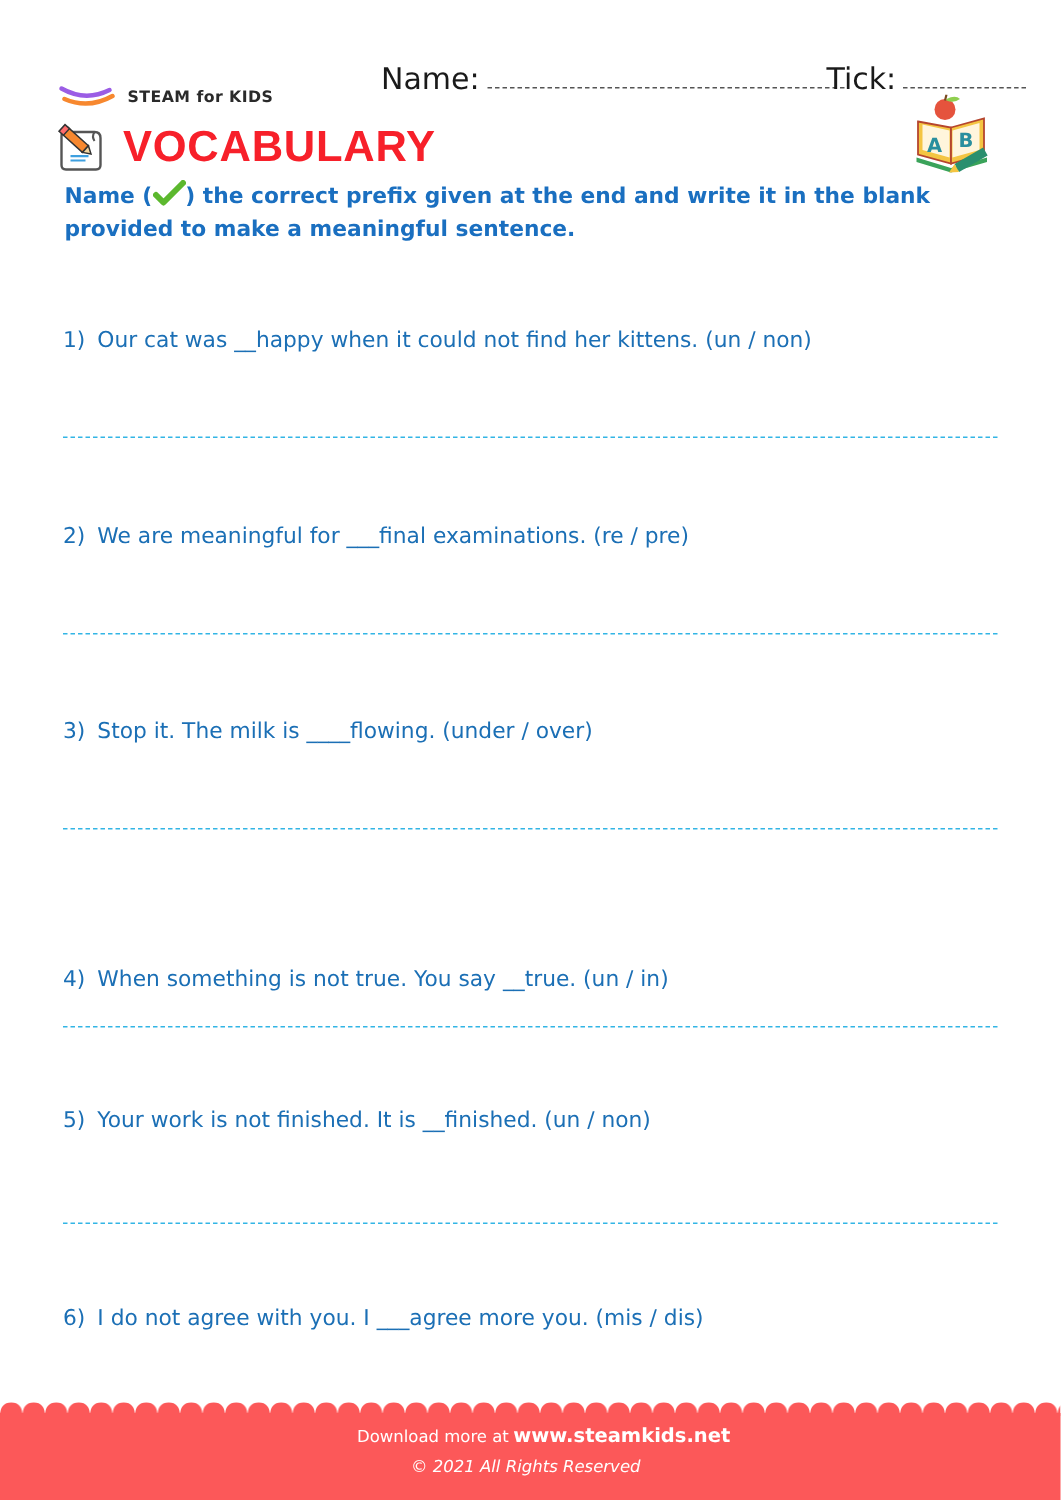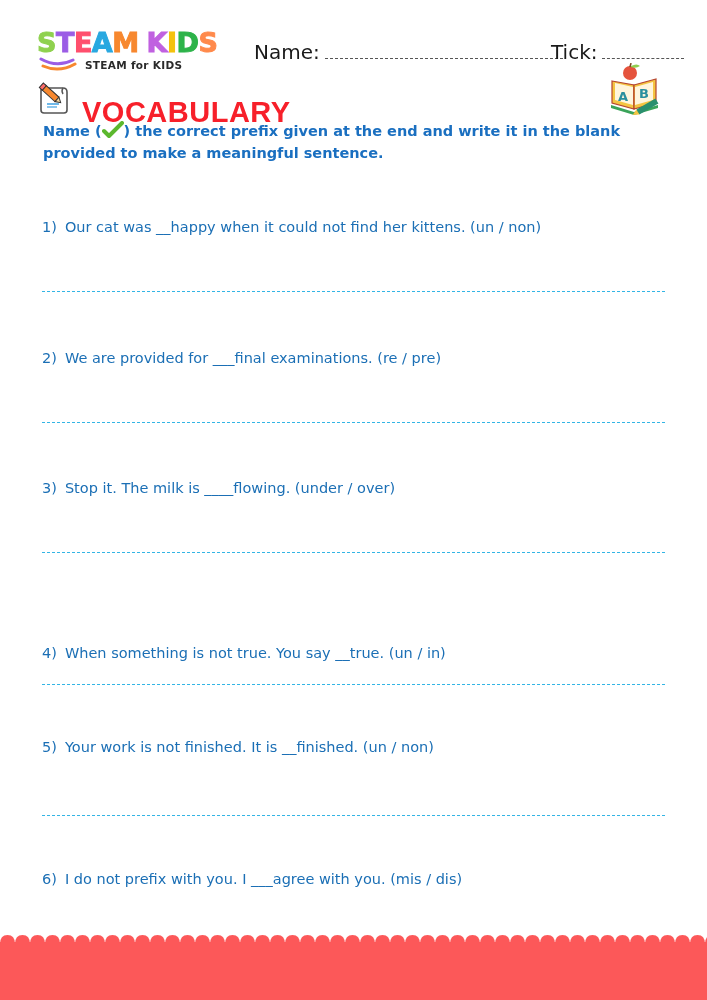--- a/index.html
+++ b/index.html
@@ -12,44 +12,41 @@
     .logo-word span { display: inline-block; -webkit-text-stroke: 1px currentColor; }
     .logo-smile { position: absolute; left: 2px; top: 28px; }
     .logo-sub { position: absolute; left: 48px; top: 31px; font-family: "DejaVu Sans", sans-serif; font-weight: bold; font-size: 10.5px; color: #2a2a2a; letter-spacing: 0.3px; }
 
     .field { position: absolute; top: 40px; font-family: "DejaVu Sans", sans-serif; font-size: 20px; color: #1a1a1a; }
     .field .line { display: inline-block; border-bottom: 1px dashed #555; height: 12px; vertical-align: baseline; margin-left: 5px; }
     .name-field { left: 254px; }
     .date-field { left: 551px; }
 
     .vocab-icon { position: absolute; left: 37px; top: 82px; width: 34px; height: 34px; }
-    .vocab-title { position: absolute; left: 82px; top: 95px; font-family: "Liberation Sans", sans-serif; font-weight: bold; font-size: 29px; color: #f7202a; letter-spacing: 0.5px; line-height: 34px; }
+    .vocab-title { position: absolute; left: 82px; top: 81px; font-family: "Liberation Sans", sans-serif; font-weight: bold; font-size: 29px; color: #f7202a; letter-spacing: 0.5px; line-height: 34px; }
     .book-icon { position: absolute; left: 606px; top: 63px; width: 60px; height: 54px; }
 
     .instructions { position: absolute; left: 43px; top: 120px; width: 630px; font-family: "DejaVu Sans", sans-serif; font-weight: bold; font-size: 14.5px; line-height: 22px; color: #1a6fc0; }
     .instructions .check { display: inline-block; vertical-align: -3px; }
 
     .question { position: absolute; left: 42px; font-family: "DejaVu Sans", sans-serif; font-size: 14.5px; color: #1b6fb5; white-space: nowrap; text-align: center; }
     .question .num { margin-right: 8px; }
     .answer-line { position: absolute; left: 42px; width: 623px; height: 0; border-top: 1.5px dashed #33b5e5; }
 
     .footer { position: absolute; left: 0; top: 942px; width: 707px; height: 58px; background: #fc5859; }
     .scallops { position: absolute; left: 0; top: -8px; width: 707px; height: 10px; }
     .footer-text { position: absolute; left: 238px; top: 8px; font-family: "DejaVu Sans", sans-serif; color: #ffffff; }
     .footer-text .line1 { font-size: 11px; }
     .footer-text .url { font-weight: bold; font-size: 13px; margin-left: 3px; }
     .footer-text .line2 { font-size: 11px; font-style: italic; margin-top: 6px; margin-left: 36px; }
   </style>
 </head>
 <body>
 
 <div class="logo">
-  <div class="logo-word">
-    <span style="color:#8fd14f">S</span><span style="color:#9b5de5">T</span><span style="color:#ff4f6d">E</span><span style="color:#29a8e0">A</span><span style="color:#f7882f">M</span><span style="width:8px"></span><span style="color:#c061e0">K</span><span style="color:#f4c20d">I</span><span style="color:#2db34a">D</span><span style="color:#ff8a4c">S</span>
-  </div>
   <svg class="logo-smile" width="44" height="16" viewBox="0 0 44 16">
     <path d="M2 3 Q18 12 34 4" stroke="#9b5de5" stroke-width="3" fill="none" stroke-linecap="round"></path>
     <path d="M4 10 Q20 17 36 8" stroke="#f7882f" stroke-width="3" fill="none" stroke-linecap="round"></path>
   </svg>
   <div class="logo-sub">STEAM for KIDS</div>
 </div>
 
 <div class="field name-field">
   <span>Name:</span><span class="line" style="width:238px"></span>
 </div>
@@ -92,45 +89,51 @@
       <path d="M2 10 L7 15 L20 2" fill="none" stroke="#5cb82e" stroke-width="4" stroke-linecap="round" stroke-linejoin="round"></path>
     </svg><span>) the correct prefix given at the end and write it in the blank provided to make a meaningful sentence.</span>
 </div>
 
 <div class="question" style="top:219px">
   <span class="num">1)</span><span>Our cat was __happy when it could not find her kittens. (un / non)</span>
 </div>
 <div class="answer-line" style="top:291px"></div>
 
 <div class="question" style="top:350px">
-  <span class="num">2)</span><span>We are provided for ___final examinations. (re / pre)</span>
+  <span class="num">2)</span><span>We are meaningful for ___final examinations. (re / pre)</span>
 </div>
 <div class="answer-line" style="top:422px"></div>
 
 <div class="question" style="top:480px">
   <span class="num">3)</span><span>Stop it. The milk is ____flowing. (under / over)</span>
 </div>
 <div class="answer-line" style="top:552px"></div>
 
 <div class="question" style="top:645px">
   <span class="num">4)</span><span>When something is not true. You say __true. (un / in)</span>
 </div>
 <div class="answer-line" style="top:684px"></div>
 
 <div class="question" style="top:739px">
   <span class="num">5)</span><span>Your work is not finished. It is __finished. (un / non)</span>
 </div>
 <div class="answer-line" style="top:815px"></div>
 
 <div class="question" style="top:871px">
-  <span class="num">6)</span><span>I do not prefix with you. I ___agree with you. (mis / dis)</span>
+  <span class="num">6)</span><span>I do not agree with you. I ___agree more you. (mis / dis)</span>
 </div>
 
 <div class="footer">
   <svg class="scallops" viewBox="0 0 707 10" preserveAspectRatio="none">
     <defs>
       <pattern id="sc" x="0" y="0" width="15" height="10" patternUnits="userSpaceOnUse">
         <path d="M0 10 Q0 1 7.5 1 Q15 1 15 10 Z" fill="#fc5859"></path>
       </pattern>
     </defs>
     <rect x="0" y="0" width="707" height="10" fill="url(#sc)"></rect>
   </svg>
+  <div class="footer-text">
+    <div class="line1">
+      <span>Download more at</span><span class="url">www.steamkids.net</span>
+    </div>
+    <div class="line2">© 2021 All Rights Reserved</div>
+  </div>
 </div>
 
 </body></html>

